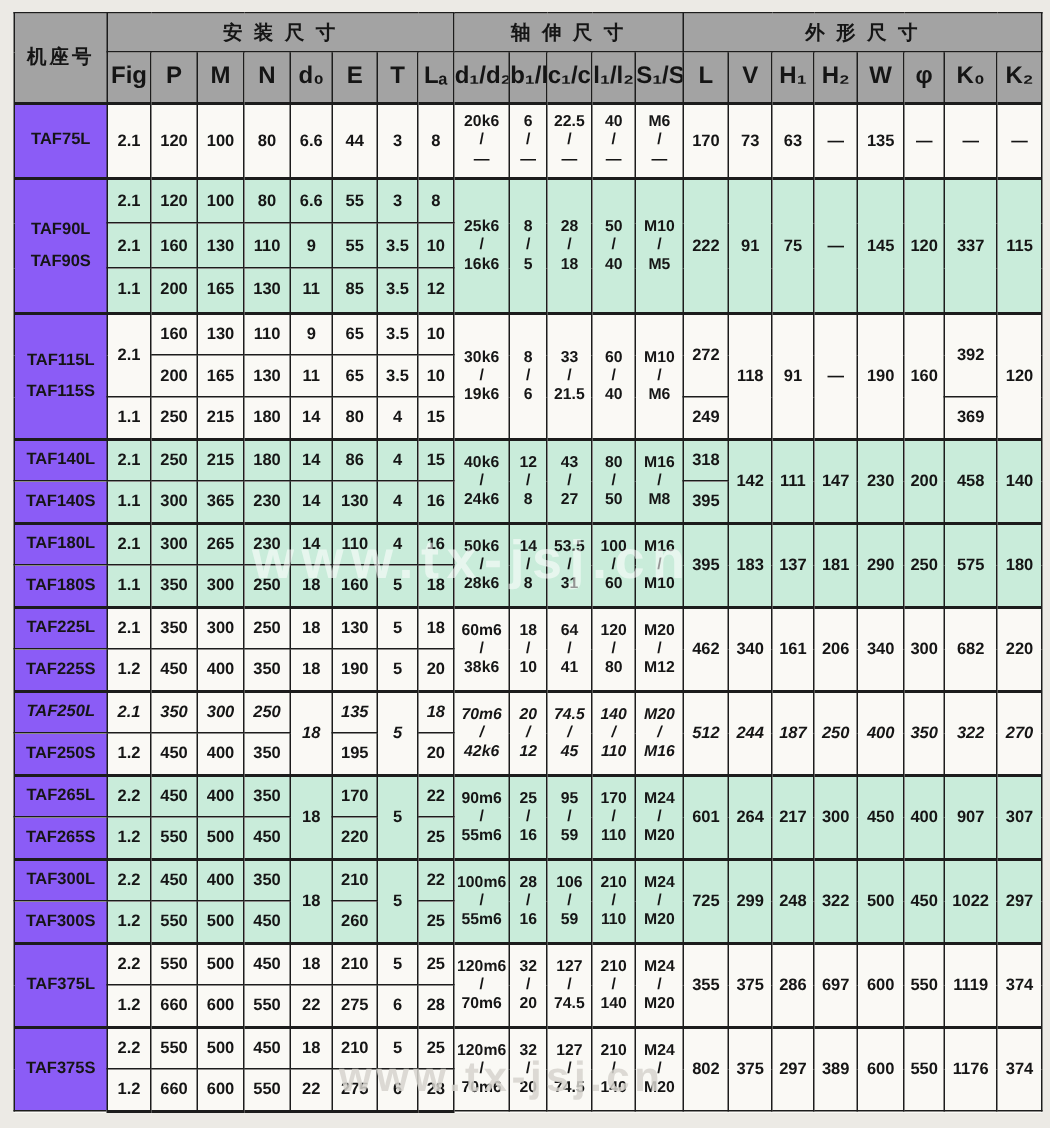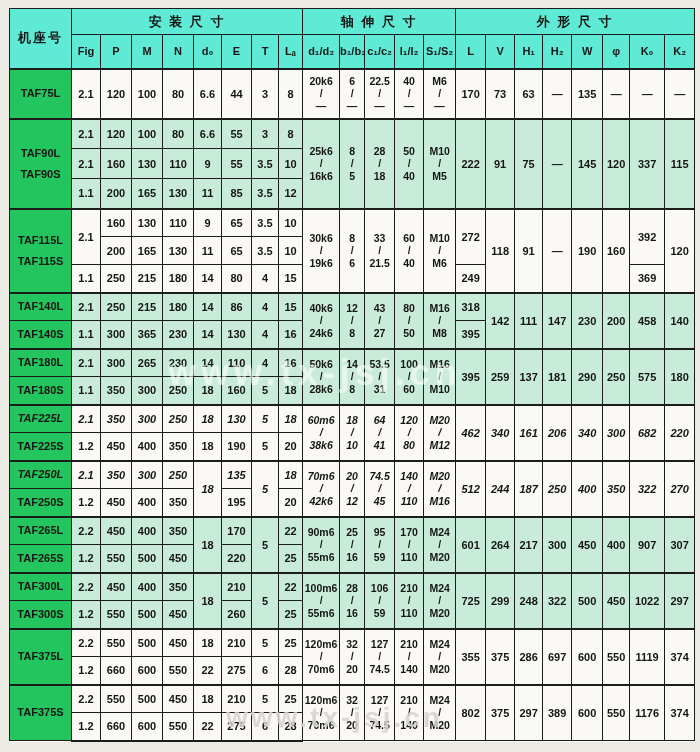--- a/index.html
+++ b/index.html
@@ -14,32 +14,32 @@
     position:absolute;left:9px;top:8px;
     width:683px;border-collapse:collapse;table-layout:fixed;
     background:#faf9f5;
   }
   th,td{
     border:1px solid #1c1c1c;
     text-align:center;vertical-align:middle;
     font-weight:bold;color:#151515;padding:0;
     overflow:hidden;
   }
-  thead th{background:#5eead4;}
+  thead th{background:#a3a3a3;}
   th.section{font-size:13px;letter-spacing:2px;}
-  th.sub{font-size:11px;}
+  th.sub{font-size:16px;}
   td.label{
     background:#d8d6d2;font-size:11px;
     white-space:pre-line;line-height:1.9;
   }
   td.data{font-size:11px;}
   td.shaft{font-size:10.5px;white-space:pre-line;line-height:1.2;}
   tr.white td{background:#faf9f5;}
   tr.green td{background:#c9ecda;}
-  tr.white td.label,tr.green td.label{background:#22c55e;}
+  tr.white td.label,tr.green td.label{background:#8b5cf6;}
   tr.group-start td{border-top-width:2px;}
   tbody tr:last-child td{border-bottom-width:2px;}
   .wm{
     position:absolute;pointer-events:none;white-space:nowrap;
     font-weight:bold;z-index:5;
   }
   .wm-mid{
     left:168px;top:352px;font-size:36px;letter-spacing:5px;
     color:rgba(255,255,255,0.55);
   }
@@ -320,40 +320,40 @@
           <td rowspan="2" class="shaft">53.5
 /
 31</td>
           <td rowspan="2" class="shaft">100
 /
 60</td>
           <td rowspan="2" class="shaft">M16
 /
 M10</td>
           <td rowspan="2" class="data">395</td>
-          <td rowspan="2" class="data">259</td>
+          <td rowspan="2" class="data">183</td>
           <td rowspan="2" class="data">137</td>
           <td rowspan="2" class="data">181</td>
           <td rowspan="2" class="data">290</td>
           <td rowspan="2" class="data">250</td>
           <td rowspan="2" class="data">575</td>
           <td rowspan="2" class="data">180</td>
         </tr>
         <tr class="green" style="height: 28px;">
           <td class="label">TAF180S</td>
           <td class="data">1.1</td>
           <td class="data">350</td>
           <td class="data">300</td>
           <td class="data">250</td>
           <td class="data">18</td>
           <td class="data">160</td>
           <td class="data">5</td>
           <td class="data">18</td>
         </tr>
-        <tr class="white group-start" style="height: 28px; font-style: italic;">
+        <tr class="white group-start" style="height: 28px;">
           <td class="label">TAF225L</td>
           <td class="data">2.1</td>
           <td class="data">350</td>
           <td class="data">300</td>
           <td class="data">250</td>
           <td class="data">18</td>
           <td class="data">130</td>
           <td class="data">5</td>
           <td class="data">18</td>
           <td rowspan="2" class="shaft">60m6

